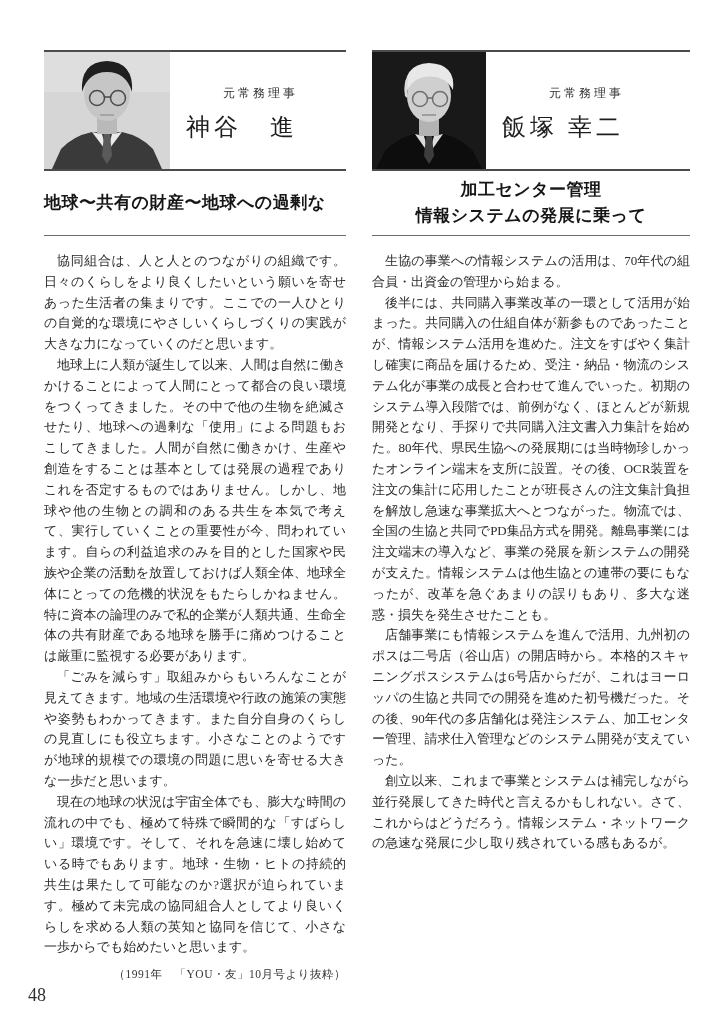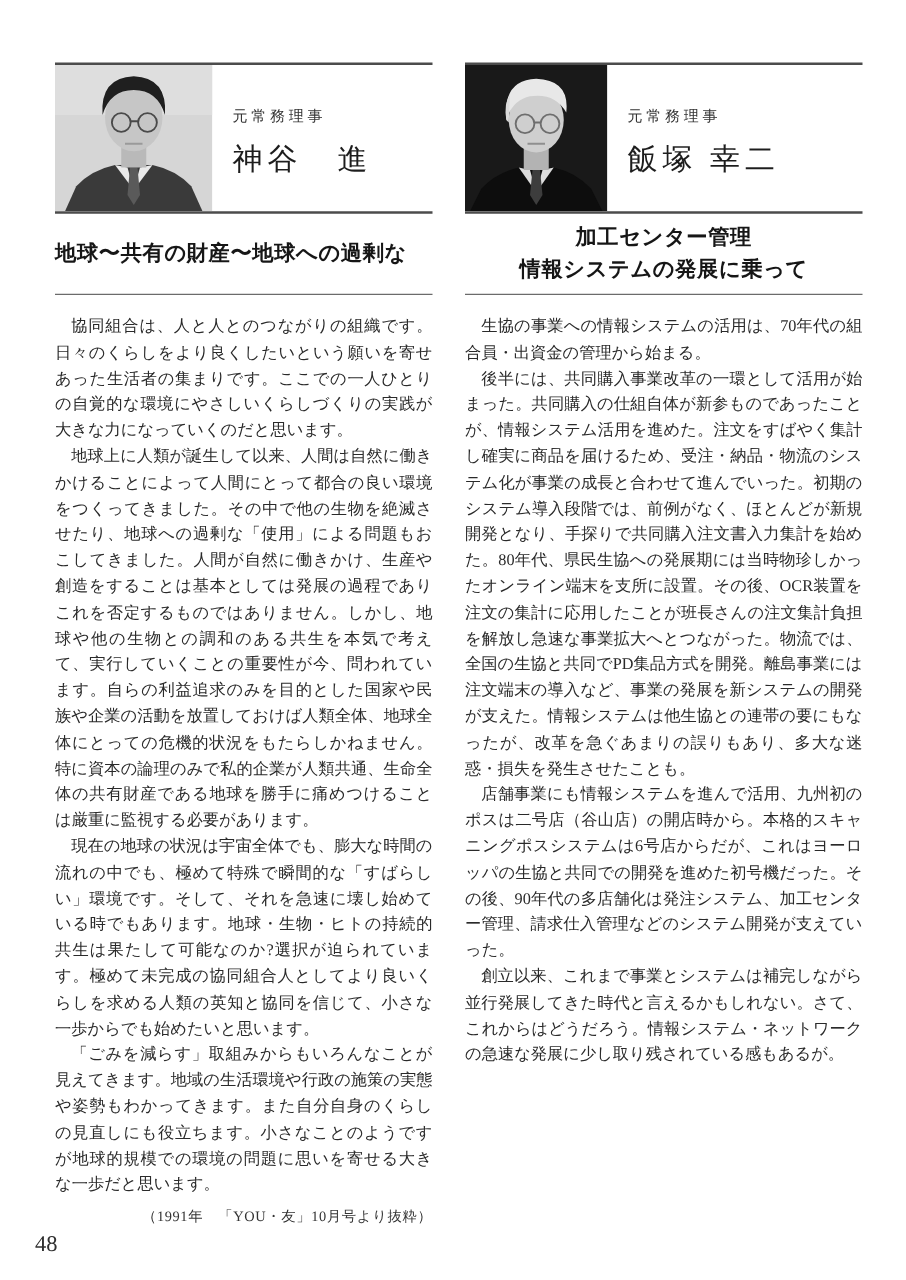--- a/index.html
+++ b/index.html
@@ -31,20 +31,21 @@
   .header-block {
     display: flex;
     align-items: stretch;
     height: 117px;
   }
   .photo { flex: none; overflow: hidden; }
   .photo svg { display: block; }
 
   .id-block {
     padding: 33px 0 14px 16px;
+    text-align: right;
   }
   .role-label {
     font-size: 12px;
     letter-spacing: 3px;
     color: #333333;
   }
   .author-name {
     margin-top: 9px;
     font-size: 24px;
     letter-spacing: 4px;
@@ -131,22 +132,22 @@
 
       <div class="title-area title-left">
         <h2 class="article-title">地球〜共有の財産〜地球への過剰な</h2>
       </div>
 
       <div class="rule-thin"></div>
 
       <div class="body-text">
         <p>協同組合は、人と人とのつながりの組織です。日々のくらしをより良くしたいという願いを寄せあった生活者の集まりです。ここでの一人ひとりの自覚的な環境にやさしいくらしづくりの実践が大きな力になっていくのだと思います。</p>
         <p>地球上に人類が誕生して以来、人間は自然に働きかけることによって人間にとって都合の良い環境をつくってきました。その中で他の生物を絶滅させたり、地球への過剰な「使用」による問題もおこしてきました。人間が自然に働きかけ、生産や創造をすることは基本としては発展の過程でありこれを否定するものではありません。しかし、地球や他の生物との調和のある共生を本気で考えて、実行していくことの重要性が今、問われています。自らの利益追求のみを目的とした国家や民族や企業の活動を放置しておけば人類全体、地球全体にとっての危機的状況をもたらしかねません。特に資本の論理のみで私的企業が人類共通、生命全体の共有財産である地球を勝手に痛めつけることは厳重に監視する必要があります。</p>
+        <p>「ごみを減らす」取組みからもいろんなことが見えてきます。地域の生活環境や行政の施策の実態や姿勢もわかってきます。また自分自身のくらしの見直しにも役立ちます。小さなことのようですが地球的規模での環境の問題に思いを寄せる大きな一歩だと思います。</p>
         <p>現在の地球の状況は宇宙全体でも、膨大な時間の流れの中でも、極めて特殊で瞬間的な「すばらしい」環境です。そして、それを急速に壊し始めている時でもあります。地球・生物・ヒトの持続的共生は果たして可能なのか?選択が迫られています。極めて未完成の協同組合人としてより良いくらしを求める人類の英知と協同を信じて、小さな一歩からでも始めたいと思います。</p>
-        <p>「ごみを減らす」取組みからもいろんなことが見えてきます。地域の生活環境や行政の施策の実態や姿勢もわかってきます。また自分自身のくらしの見直しにも役立ちます。小さなことのようですが地球的規模での環境の問題に思いを寄せる大きな一歩だと思います。</p>
         <p class="citation">（1991年　「YOU・友」10月号より抜粋）</p>
       </div>
     </section>
 
     <section class="column column-right">
       <div class="rule-heavy"></div>
 
       <div class="header-block">
         <div class="photo">
           <svg width="114" height="117" viewBox="0 0 114 117">

